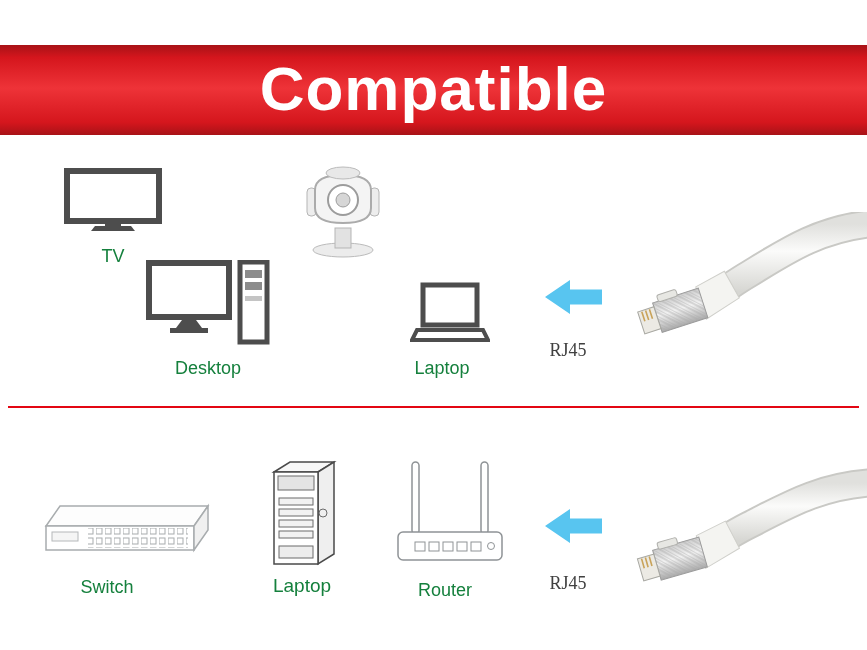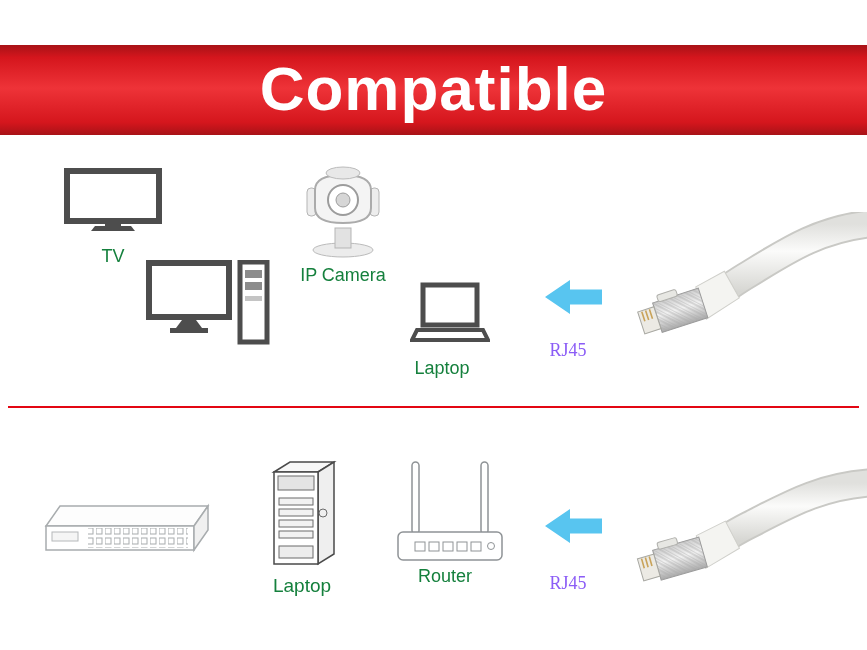--- a/index.html
+++ b/index.html
@@ -17,21 +17,21 @@
     color:#ffffff; font-size:62px; font-weight:bold; letter-spacing:1px;
   }
   
   .icon-wrap { position:absolute; }
   .icon-wrap svg { width:100%; height:100%; display:block; }
   .device-label {
     position:absolute; text-align:center; font-size:18px; color:#15803d;
   }
   .rj45-label {
     position:absolute; text-align:center; width:60px;
-    font-family:"Liberation Serif", serif; font-size:18px; color:#8b5cf6;
+    font-family:"Liberation Serif", serif; font-size:18px; color:#404040;
   }
   .divider {
     position:absolute; left:8px; top:406px; width:851px; height:2px;
     background:#e30613;
   }
   
   .tv-icon       { left:63px;  top:168px; width:100px; height:64px; }
   .tv-label      { left:63px;  top:246px; width:100px; }
   .ipcam-icon    { left:301px; top:160px; width:84px;  height:98px; }
   .ipcam-label   { left:288px; top:265px; width:110px; }
@@ -41,21 +41,21 @@
   .laptop-label  { left:402px; top:358px; width:80px;  }
   .arrow-top     { left:545px; top:280px; width:57px;  height:34px; }
   .rj45-top      { left:538px; top:340px; }
   .cable-top     { left:617px; top:212px; width:250px; height:150px; }
   
   .switch-icon   { left:42px;  top:496px; width:170px; height:66px; }
   .switch-label  { left:52px;  top:577px; width:110px; }
   .server-icon   { left:262px; top:458px; width:80px;  height:115px; }
   .server-label  { left:252px; top:575px; width:100px; font-size:19px; }
   .router-icon   { left:395px; top:460px; width:110px; height:104px; }
-  .router-label  { left:395px; top:566px; width:100px; }
+  .router-label  { left:395px; top:580px; width:100px; }
   .arrow-bottom  { left:545px; top:509px; width:57px;  height:34px; }
   .rj45-bottom   { left:538px; top:573px; }
   .cable-bottom  { left:617px; top:455px; width:250px; height:150px; }
 </style>
 </head>
 <body>
 
 <div class="canvas">
 
   <div class="banner">
@@ -76,33 +76,33 @@
       <ellipse cx="42" cy="90" rx="30" ry="7" fill="#ececec" stroke="#bbbbbb"></ellipse>
       <rect x="34" y="68" width="16" height="20" fill="#e2e2e2" stroke="#b5b5b5"></rect>
       <rect x="6" y="28" width="9" height="28" rx="4" fill="#ededed" stroke="#b5b5b5"></rect>
       <rect x="69" y="28" width="9" height="28" rx="4" fill="#ededed" stroke="#b5b5b5"></rect>
       <path d="M14 30 q0 -15 28 -15 q28 0 28 15 v18 q0 15 -28 15 q-28 0 -28 -15 z" fill="#f4f4f4" stroke="#ababab" stroke-width="2"></path>
       <ellipse cx="42" cy="13" rx="17" ry="6" fill="#e8e8e8" stroke="#bbbbbb"></ellipse>
       <circle cx="42" cy="40" r="15" fill="#ffffff" stroke="#9c9c9c" stroke-width="2"></circle>
       <circle cx="42" cy="40" r="7" fill="#d6d6d6" stroke="#9c9c9c"></circle>
     </svg>
   </div>
-  <div class="device-label ipcam-label">IP Camera</div>
 
   <div class="icon-wrap desktop-icon">
     <svg viewBox="0 0 124 95">
       <rect x="3" y="3" width="80" height="54" fill="#ffffff" stroke="#4d4d4d" stroke-width="6"></rect>
       <path d="M36 60 h14 l6 8 h-26 z" fill="#4d4d4d"></path>
       <rect x="24" y="68" width="38" height="5" fill="#4d4d4d"></rect>
       <rect x="94" y="2" width="27" height="80" fill="#ffffff" stroke="#4d4d4d" stroke-width="5"></rect>
       <rect x="99" y="10" width="17" height="8" fill="#8c8c8c"></rect>
       <rect x="99" y="22" width="17" height="8" fill="#8c8c8c"></rect>
       <rect x="99" y="36" width="17" height="5" fill="#c4c4c4"></rect>
     </svg>
   </div>
+  <div class="device-label desktop-label">Desktop</div>
 
   <div class="icon-wrap laptop-icon">
     <svg viewBox="0 0 80 64">
       <rect x="13" y="3" width="54" height="40" fill="#ffffff" stroke="#4d4d4d" stroke-width="5"></rect>
       <path d="M7 48 h66 l5 10 H2 z" fill="#ffffff" stroke="#4d4d4d" stroke-width="4"></path>
     </svg>
   </div>
   <div class="device-label laptop-label">Laptop</div>
 
   <div class="icon-wrap arrow-top">
@@ -151,20 +151,21 @@
           <rect x="0" y="2" width="6" height="6" fill="#ffffff" stroke="#a8acae"></rect>
         </pattern>
       </defs>
       <polygon points="18,10 166,10 152,30 4,30" fill="#fdfdfd" stroke="#a8acae" stroke-width="1.5"></polygon>
       <polygon points="4,30 152,30 152,54 4,54" fill="#ffffff" stroke="#a8acae" stroke-width="1.5"></polygon>
       <polygon points="152,30 166,10 166,34 152,54" fill="#f0f0f0" stroke="#a8acae" stroke-width="1.5"></polygon>
       <rect x="46" y="32" width="100" height="20" fill="url(#ports)"></rect>
       <rect x="10" y="36" width="26" height="9" fill="#f5f5f5" stroke="#b5b8ba"></rect>
     </svg>
   </div>
+  <div class="device-label switch-label">Switch</div>
 
   <div class="icon-wrap server-icon">
     <svg viewBox="0 0 80 115">
       <polygon points="12,14 28,4 72,4 56,14" fill="#f7f7f7" stroke="#4a4a4a" stroke-width="1.5"></polygon>
       <polygon points="56,14 72,4 72,96 56,106" fill="#efefef" stroke="#4a4a4a" stroke-width="1.5"></polygon>
       <rect x="12" y="14" width="44" height="92" fill="#ffffff" stroke="#4a4a4a" stroke-width="1.5"></rect>
       <rect x="16" y="18" width="36" height="14" fill="#e4e4e4" stroke="#6b6b6b"></rect>
       <rect x="17" y="40" width="34" height="7" fill="#f2f2f2" stroke="#6b6b6b"></rect>
       <rect x="17" y="51" width="34" height="7" fill="#f2f2f2" stroke="#6b6b6b"></rect>
       <rect x="17" y="62" width="34" height="7" fill="#f2f2f2" stroke="#6b6b6b"></rect>

